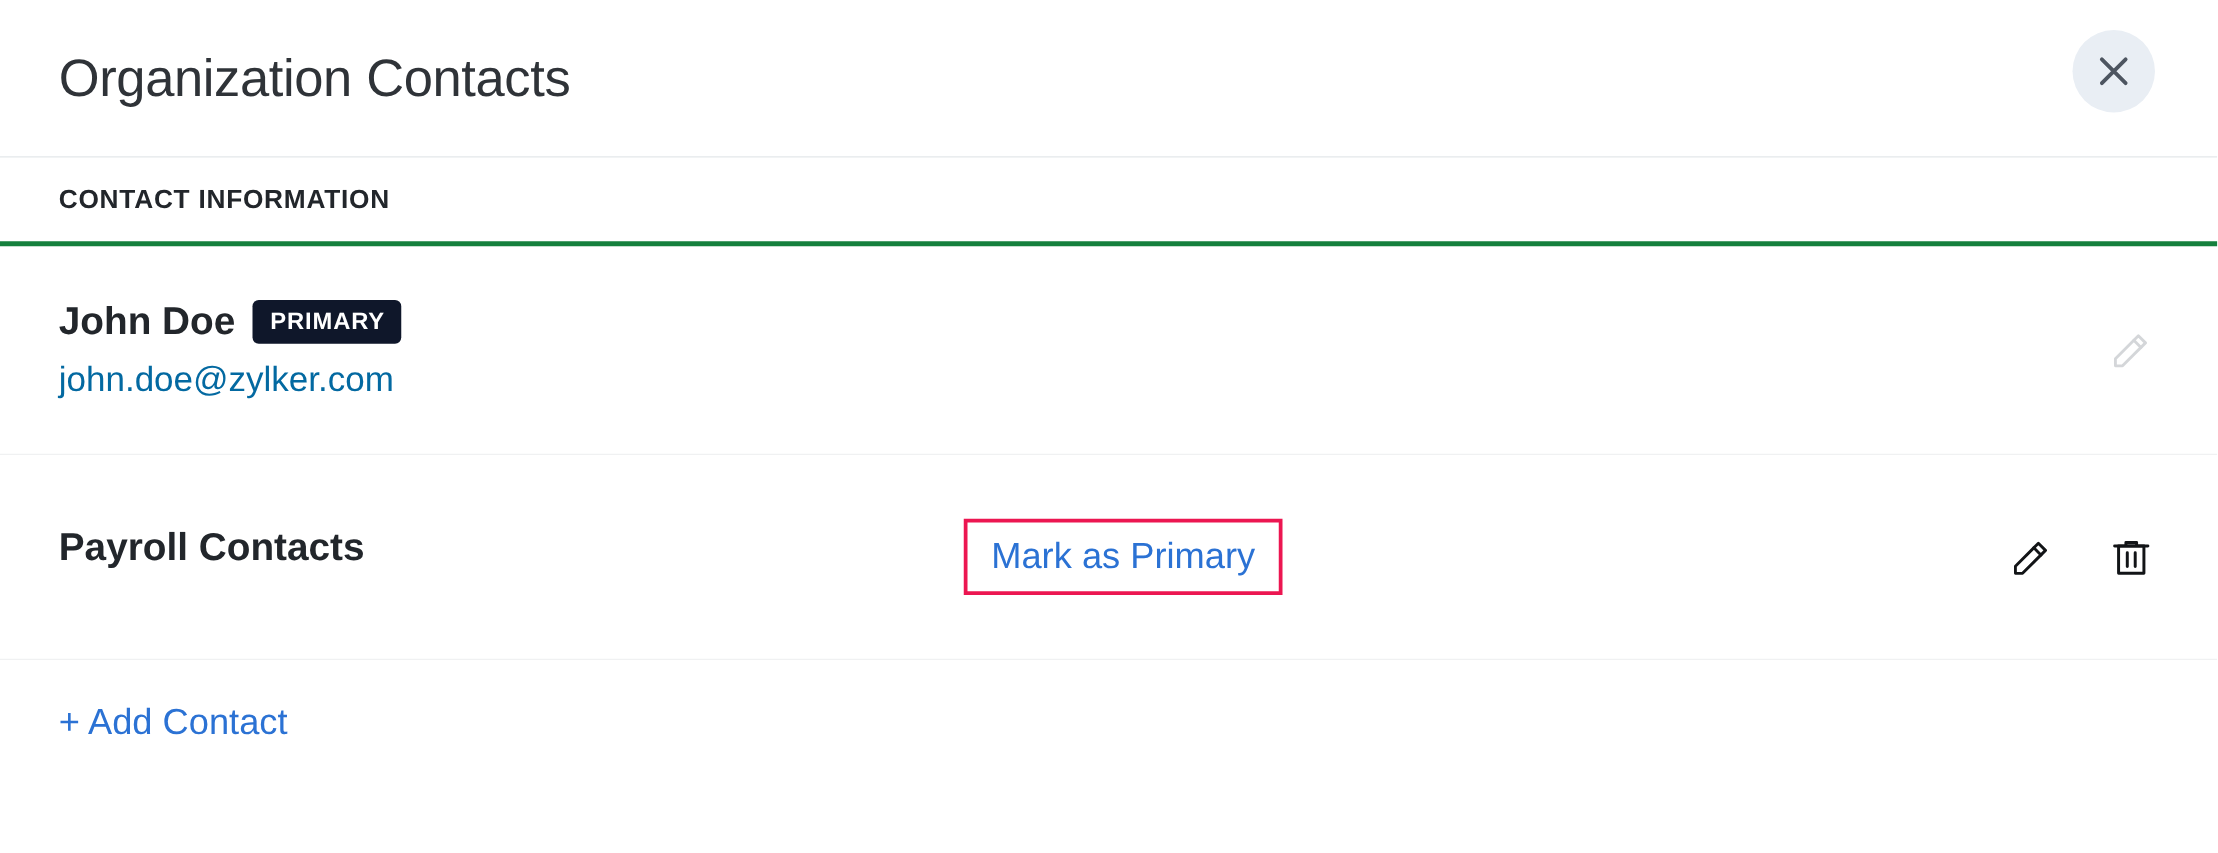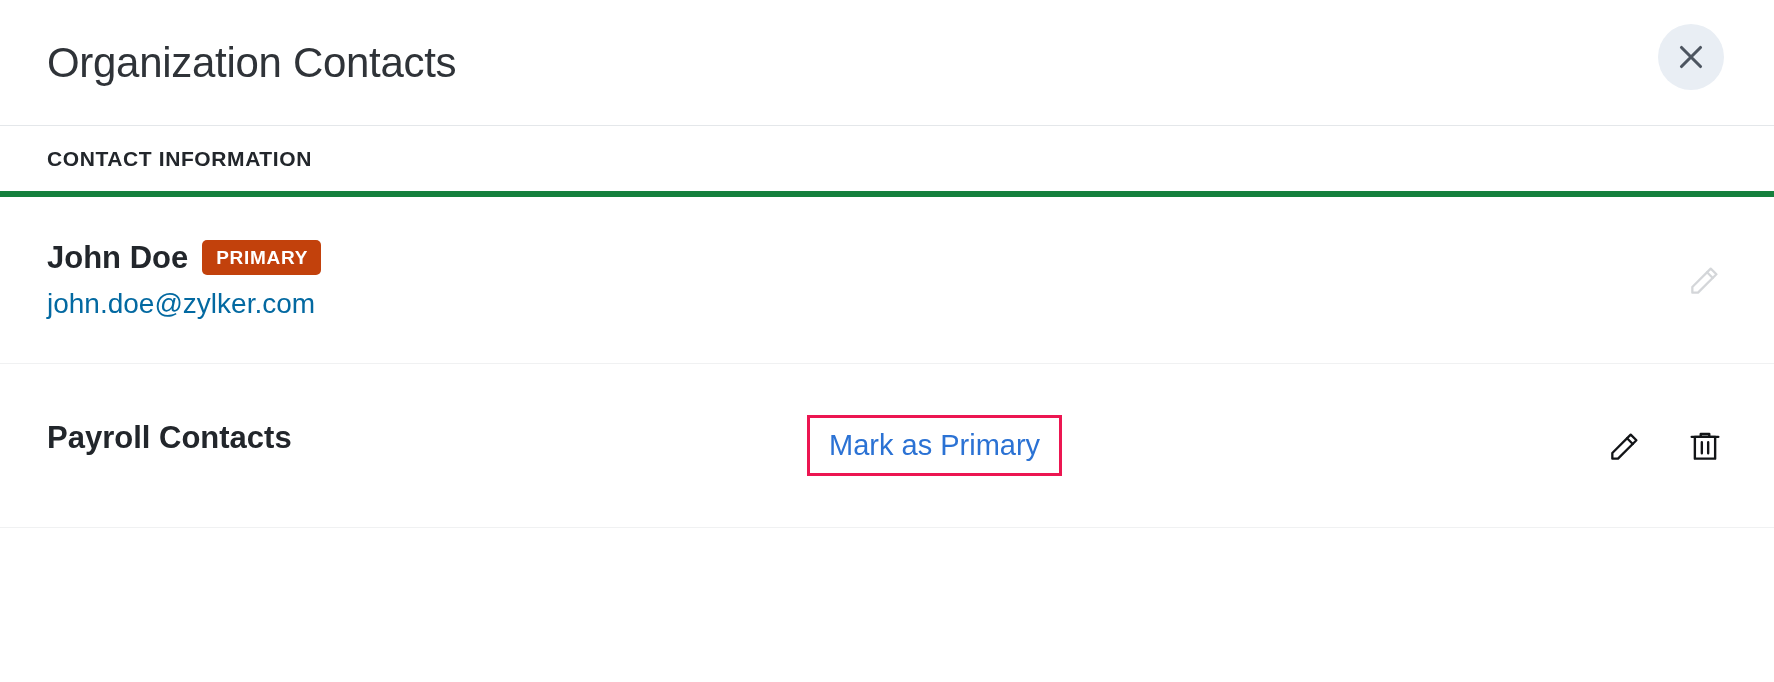--- a/index.html
+++ b/index.html
@@ -53,21 +53,21 @@
     border: none;
   }
   .close-button svg { display: block; }
 
   
   .section-header {
     height: 71px;
     display: flex;
     align-items: center;
     padding: 0 47px;
-    border-bottom: 6px solid #15803d;
+    border-bottom: 4px solid #15803d;
   }
   .section-header-label {
     font-size: 21px;
     font-weight: 700;
     letter-spacing: 0.6px;
     color: #22262b;
     text-transform: uppercase;
   }
 
   
@@ -81,56 +81,56 @@
   .contact-row.row-0 { height: 167px; }
   .contact-row.row-1 { height: 164px; }
 
   .contact-info {
     width: 700px;
     flex: 0 0 auto;
   }
 
   .contact-name-line {
     display: flex;
-    align-items: center;
+    align-items: flex-start;
     gap: 14px;
     margin-bottom: 14px;
   }
 
   .contact-name {
     font-size: 31px;
     font-weight: 700;
     color: #22262b;
     line-height: 1.1;
   }
 
   .primary-badge {
     display: inline-block;
-    background: #c2410c;
+    background: #0f172a;
     color: #ffffff;
     font-size: 19px;
     font-weight: 700;
     letter-spacing: 0.7px;
     padding: 8px 13px 8px 14px;
     border-radius: 5px;
     line-height: 1;
   }
 
   .contact-email {
     font-size: 28px;
     font-weight: 400;
     color: #0369a1;
     line-height: 1.1;
   }
 
   
   .mark-primary-wrap {
     position: relative;
     flex: 0 0 auto;
-    margin-left: 60px;
+    margin-left: 24px;
     text-decoration: underline;
   }
 
   .mark-primary-link {
     display: inline-block;
     font-size: 29px;
     color: #2b72d4;
     text-decoration: none;
     cursor: pointer;
     padding: 14px 22px;
@@ -255,14 +255,17 @@
             <path d="M3.6 6.2 H20.4" stroke="#121417" stroke-width="1.5" stroke-linecap="round"></path>
             <path d="M9.3 6.2 V4.4 H14.7 V6.2" stroke="#121417" stroke-width="1.5" stroke-linejoin="round"></path>
             <path d="M5.6 6.2 H18.4 V20 H5.6 Z" stroke="#121417" stroke-width="1.5" stroke-linejoin="round"></path>
             <path d="M10 9.6 V16.6 M14 9.6 V16.6" stroke="#121417" stroke-width="1.5" stroke-linecap="round"></path>
           </svg>
         </span>
       </button>
     </div>
   </div>
 
+  <div class="add-contact-row">
+    <a class="add-contact-link" href="#">+ Add Contact</a>
+  </div>
 
 </div>
 
 </body></html>

